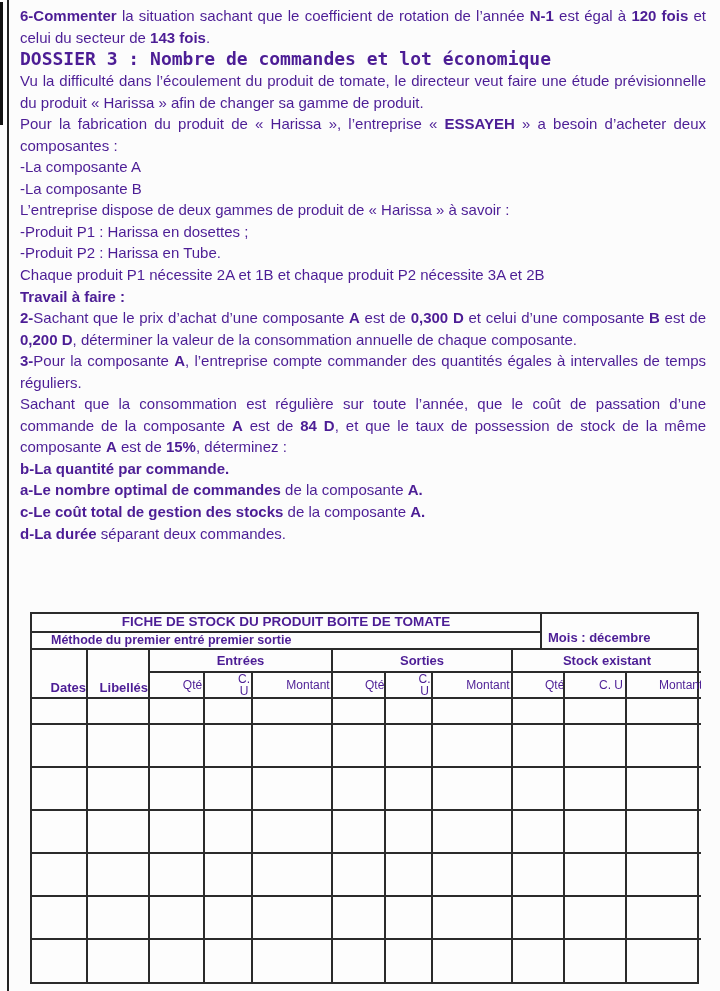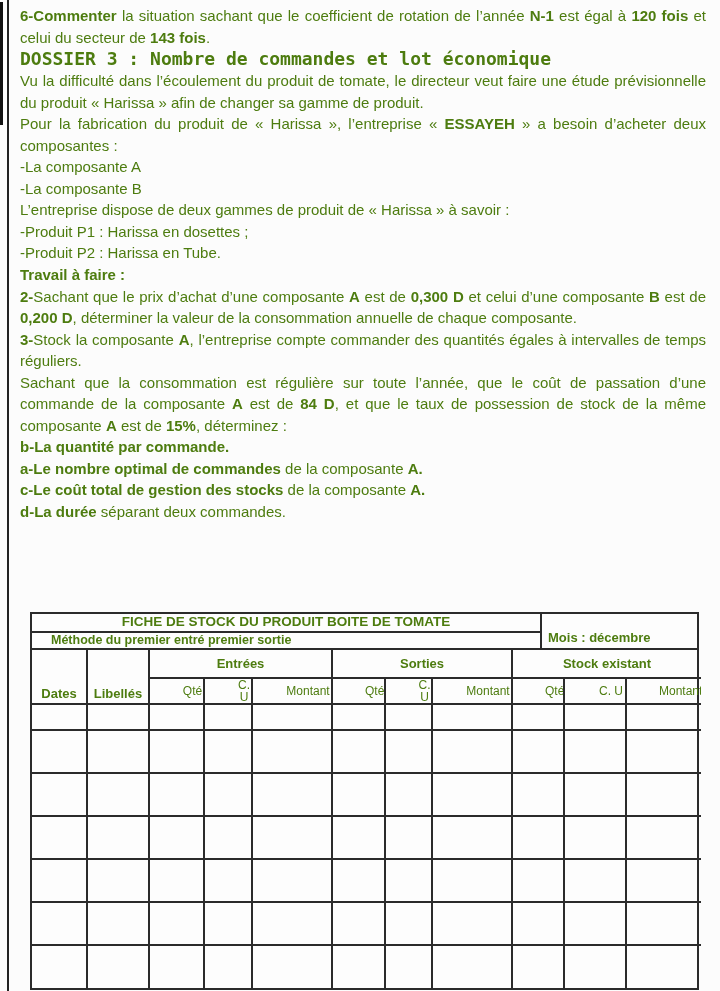--- a/index.html
+++ b/index.html
@@ -2,21 +2,21 @@
 <html><head>
 <meta charset="utf-8">
 <style>
   html,body{margin:0;padding:0;background:#e8e8e8;}
   .page{
     position:relative;
     width:720px;height:991px;
     background:#fcfcfc;
     overflow:hidden;
     font-family:"Liberation Sans",sans-serif;
-    color:#4d7c0f;
+    color:#4c1d95;
   }
   .page-border-line{
     position:absolute;left:7px;top:0;width:2px;height:991px;
     background:#222;
   }
   .scan-artifact{
     position:absolute;left:0;top:2px;width:3px;height:123px;
     background:#111;
   }
   .content{
@@ -75,28 +75,29 @@
   }
   table.stock-grid td,table.stock-grid th{
     border:2px solid #2b2b2b;
     padding:0;
     box-sizing:border-box;
     font-size:12px;
     text-align:center;
     overflow:hidden;
   }
   table.stock-grid tr.group-row th{
-    height:28px;font-size:13px;font-weight:bold;line-height:16px;
+    height:22px;font-size:13px;font-weight:bold;line-height:16px;
   }
   table.stock-grid tr.sub-row td{
     height:13px;font-size:12px;font-weight:normal;line-height:12px;padding-left:32px;
   }
   table.stock-grid th.corner{
     font-size:13px;font-weight:bold;vertical-align:bottom;
     padding-bottom:1px;
+    text-align:right;
   }
   table.stock-grid tr.body-row td{height:43px;}
   table.stock-grid tr.body-row.first td{height:26px;}
   
   table.stock-grid tr td:first-child,table.stock-grid tr th:first-child{border-left:none;}
   table.stock-grid tr td:last-child,table.stock-grid tr th:last-child{border-right:none;}
   table.stock-grid tr:first-child th{border-top:none;}
   table.stock-grid tr:last-child td{border-bottom:none;}
 </style>
 </head>
@@ -109,23 +110,24 @@
   <div class="content">
     <p class="justify"><b>6-Commenter</b><span> la situation sachant que le coefficient de rotation de l’année </span><b>N-1</b><span> est égal à </span><b>120 fois</b><span> et celui du secteur de </span><b>143 fois</b><span>.</span></p>
     <p class="dossier-heading">DOSSIER 3 : Nombre de commandes et lot économique</p>
     <p class="justify"><span>Vu la difficulté dans l’écoulement du produit de tomate, le directeur veut faire une étude prévisionnelle du produit « Harissa » afin de changer sa gamme de produit.</span></p>
     <p class="justify"><span>Pour la fabrication du produit de « Harissa », l’entreprise « </span><b>ESSAYEH</b><span> » a besoin d’acheter deux composantes :</span></p>
     <p><span>-La composante A</span></p>
     <p><span>-La composante B</span></p>
     <p><span>L’entreprise dispose de deux gammes de produit de « Harissa » à savoir :</span></p>
     <p><span>-Produit P1 : Harissa en dosettes ;</span></p>
     <p><span>-Produit P2 : Harissa en Tube.</span></p>
+    <p><span>Chaque produit P1 nécessite 2A et 1B et chaque produit P2 nécessite 3A et 2B</span></p>
     <p><b>Travail à faire :</b></p>
     <p class="justify"><b>2-</b><span>Sachant que le prix d’achat d’une composante </span><b>A</b><span> est de </span><b>0,300 D</b><span> et celui d’une composante </span><b>B</b><span> est de </span><b>0,200 D</b><span>, déterminer la valeur de la consommation annuelle de chaque composante.</span></p>
-    <p class="justify"><b>3-</b><span>Stock la composante </span><b>A</b><span>, l’entreprise compte commander des quantités égales à intervalles de temps réguliers.</span></p>
+    <p class="justify"><b>3-</b><span>Pour la composante </span><b>A</b><span>, l’entreprise compte commander des quantités égales à intervalles de temps réguliers.</span></p>
     <p class="justify"><span>Sachant que la consommation  est régulière sur toute l’année, que le coût de passation d’une commande de la composante </span><b>A</b><span> est de </span><b>84 D</b><span>, et que le taux de possession de stock de la même composante </span><b>A</b><span> est de </span><b>15%</b><span>, déterminez :</span></p>
     <p><b>b-La quantité par commande.</b></p>
     <p><b>a-Le nombre optimal de commandes</b><span> de la composante </span><b>A.</b></p>
     <p><b>c-Le coût total de gestion des stocks</b><span> de la composante </span><b>A.</b></p>
     <p><b>d-La durée</b><span> séparant deux commandes.</span></p>
   </div>
 
   <div class="stock-table-wrap">
     <div class="header-top">
       <div class="left-col">

